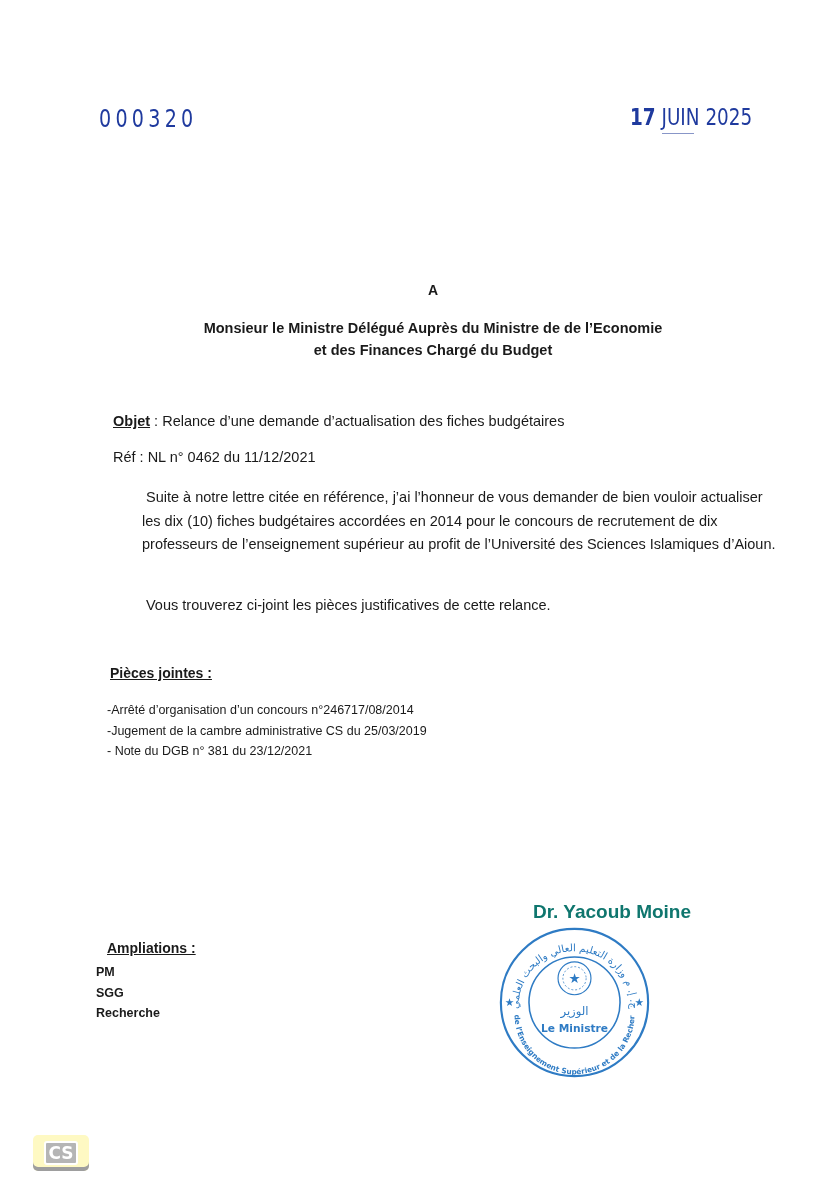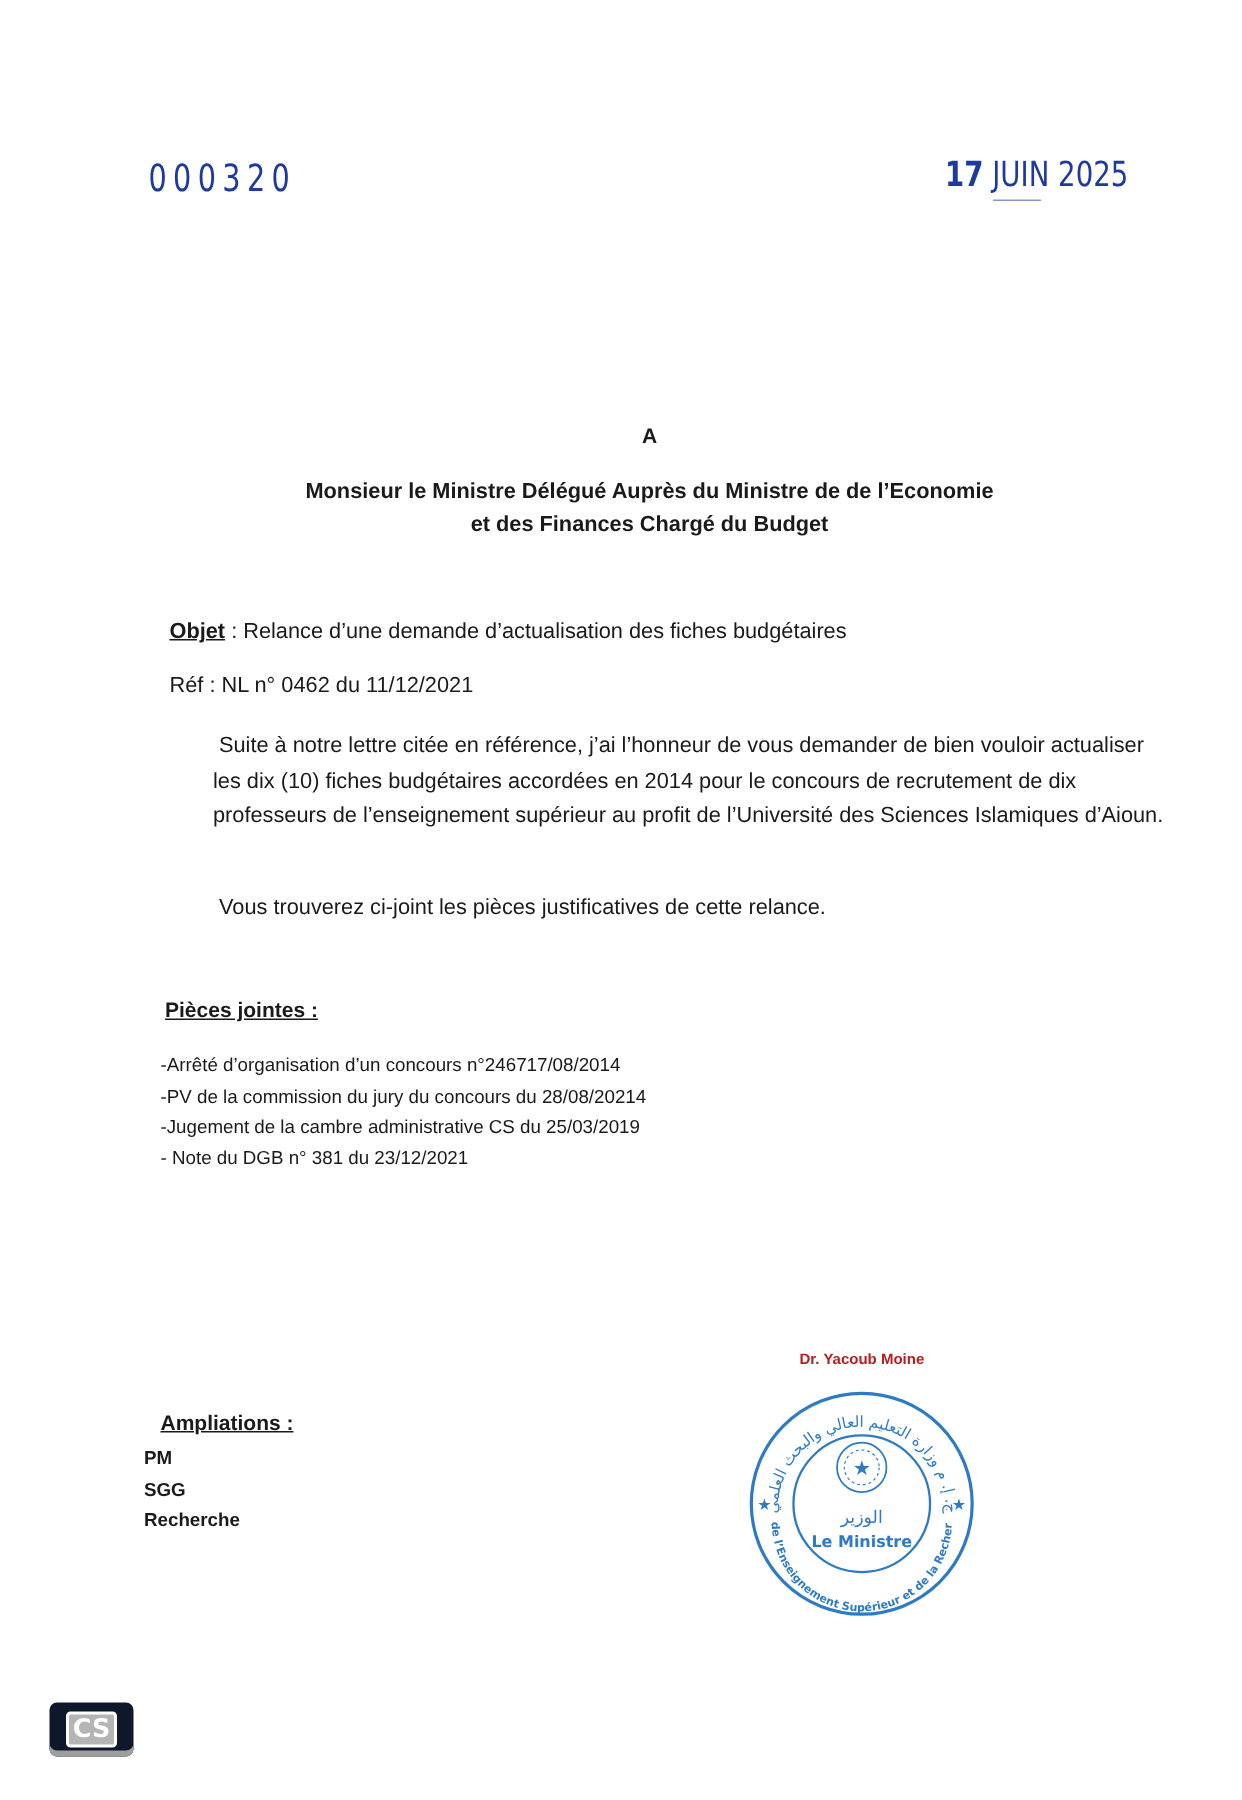--- a/index.html
+++ b/index.html
@@ -21,27 +21,27 @@
   .addr-a { left: 0; width: 866px; top: 282px; text-align: center; font-weight: bold; font-size: 14px; }
   .addr { left: 0; width: 866px; top: 317px; text-align: center; font-weight: bold; font-size: 14.5px; line-height: 22px; }
   .line { left: 113px; font-size: 14.5px; white-space: nowrap; }
   .objet { top: 413px; }
   .ref { top: 449px; }
   .u { text-decoration: underline; font-weight: bold; }
   .para { left: 113px; top: 486px; width: 640px; font-size: 14.5px; line-height: 23.5px; text-indent: 4px; margin-left: 29px; }
   .para2 { top: 594px; }
   .pj-title { left: 110px; top: 665px; font-size: 14px; font-weight: bold; text-decoration: underline; }
   .pj-list { left: 107px; top: 700px; font-size: 12.5px; line-height: 20.5px; margin: 0; padding: 0; list-style: none; }
-  .signer { left: 533px; top: 901px; font-size: 10px; font-weight: bold; color: #b91c1c; }
+  .signer { left: 533px; top: 901px; font-size: 19px; font-weight: bold; color: #0f766e; }
   .ampl-title { left: 107px; top: 940px; font-size: 14px; font-weight: bold; text-decoration: underline; }
   .ampl-list { left: 96px; top: 962px; font-size: 12.5px; font-weight: bold; line-height: 20.5px; margin: 0; padding: 0; list-style: none; }
   .seal { left: 497px; top: 925px; width: 155px; height: 155px; }
   .footer { left: 33px; top: 1135px; display: flex; align-items: center; gap: 12px; color: #a8a8a8; }
   .cs-logo {
-    width: 56px; height: 36px; border-radius: 5px; background: #0f172a; color: #fff; font-weight: bold;
+    width: 56px; height: 36px; border-radius: 5px; background: #fef9c3; color: #fff; font-weight: bold;
     font-size: 17px; display: flex; align-items: center; justify-content: center;
     font-family: "DejaVu Sans", sans-serif; box-shadow: inset 0 -4px 0 #9e9e9e;
   }
   .cs-logo span { background: #b5b5b5; border: 2px solid #fff; border-radius: 3px; padding: 0 2px; line-height: 20px; }
   .footer-text { font-size: 27px; font-family: "DejaVu Sans", sans-serif; color: #a8a8a8; white-space: nowrap; }
 </style>
 </head>
 <body>
 
 <div class="abs stamp-num">000320</div>
@@ -63,21 +63,20 @@
 </div>
 
 <div class="abs line ref">Réf : NL n° 0462 du 11/12/2021</div>
 
 <div class="abs para">Suite à notre lettre citée en référence, j’ai l’honneur de vous demander de bien vouloir actualiser les dix (10) fiches budgétaires accordées en 2014 pour le concours de recrutement de dix professeurs de l’enseignement supérieur au profit de l’Université des Sciences Islamiques d’Aioun.</div>
 <div class="abs para para2">Vous trouverez ci-joint les pièces justificatives de cette relance.</div>
 
 <div class="abs pj-title">Pièces jointes :</div>
 <ul class="abs pj-list">
   <li>-Arrêté d’organisation d’un concours n°246717/08/2014</li>
-  <li>-PV de la commission du jury du concours du 28/08/20214</li>
   <li>-Jugement de la cambre administrative CS du 25/03/2019</li>
   <li>- Note du DGB n° 381 du 23/12/2021</li>
 </ul>
 
 <div class="abs signer">Dr. Yacoub Moine</div>
 
 <div class="abs ampl-title">Ampliations :</div>
 <ul class="abs ampl-list">
   <li>PM</li>
   <li>SGG</li>

